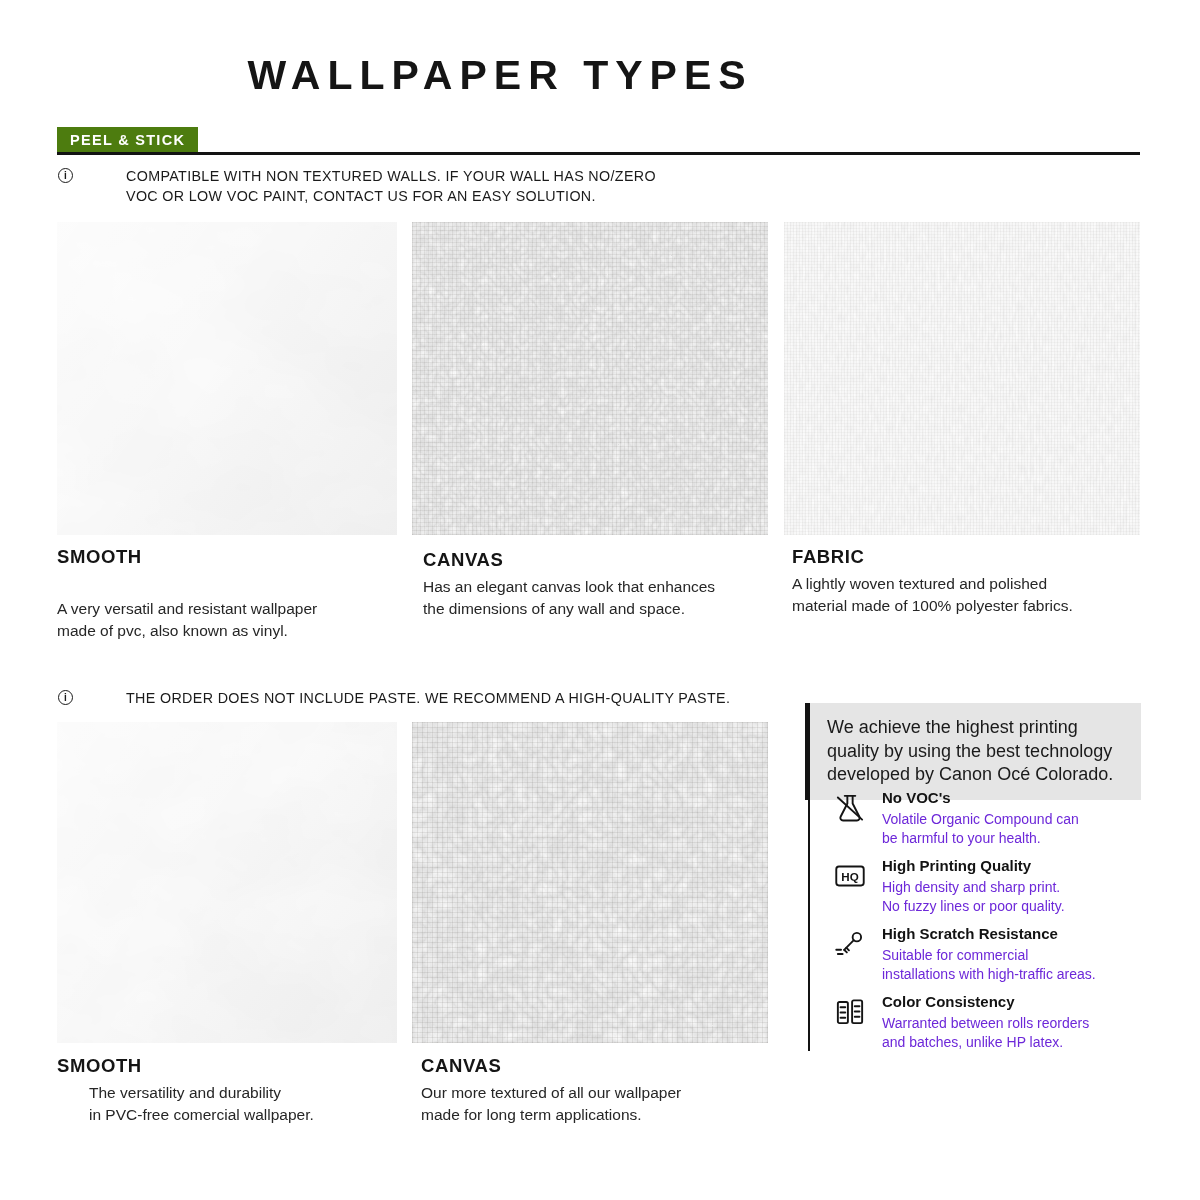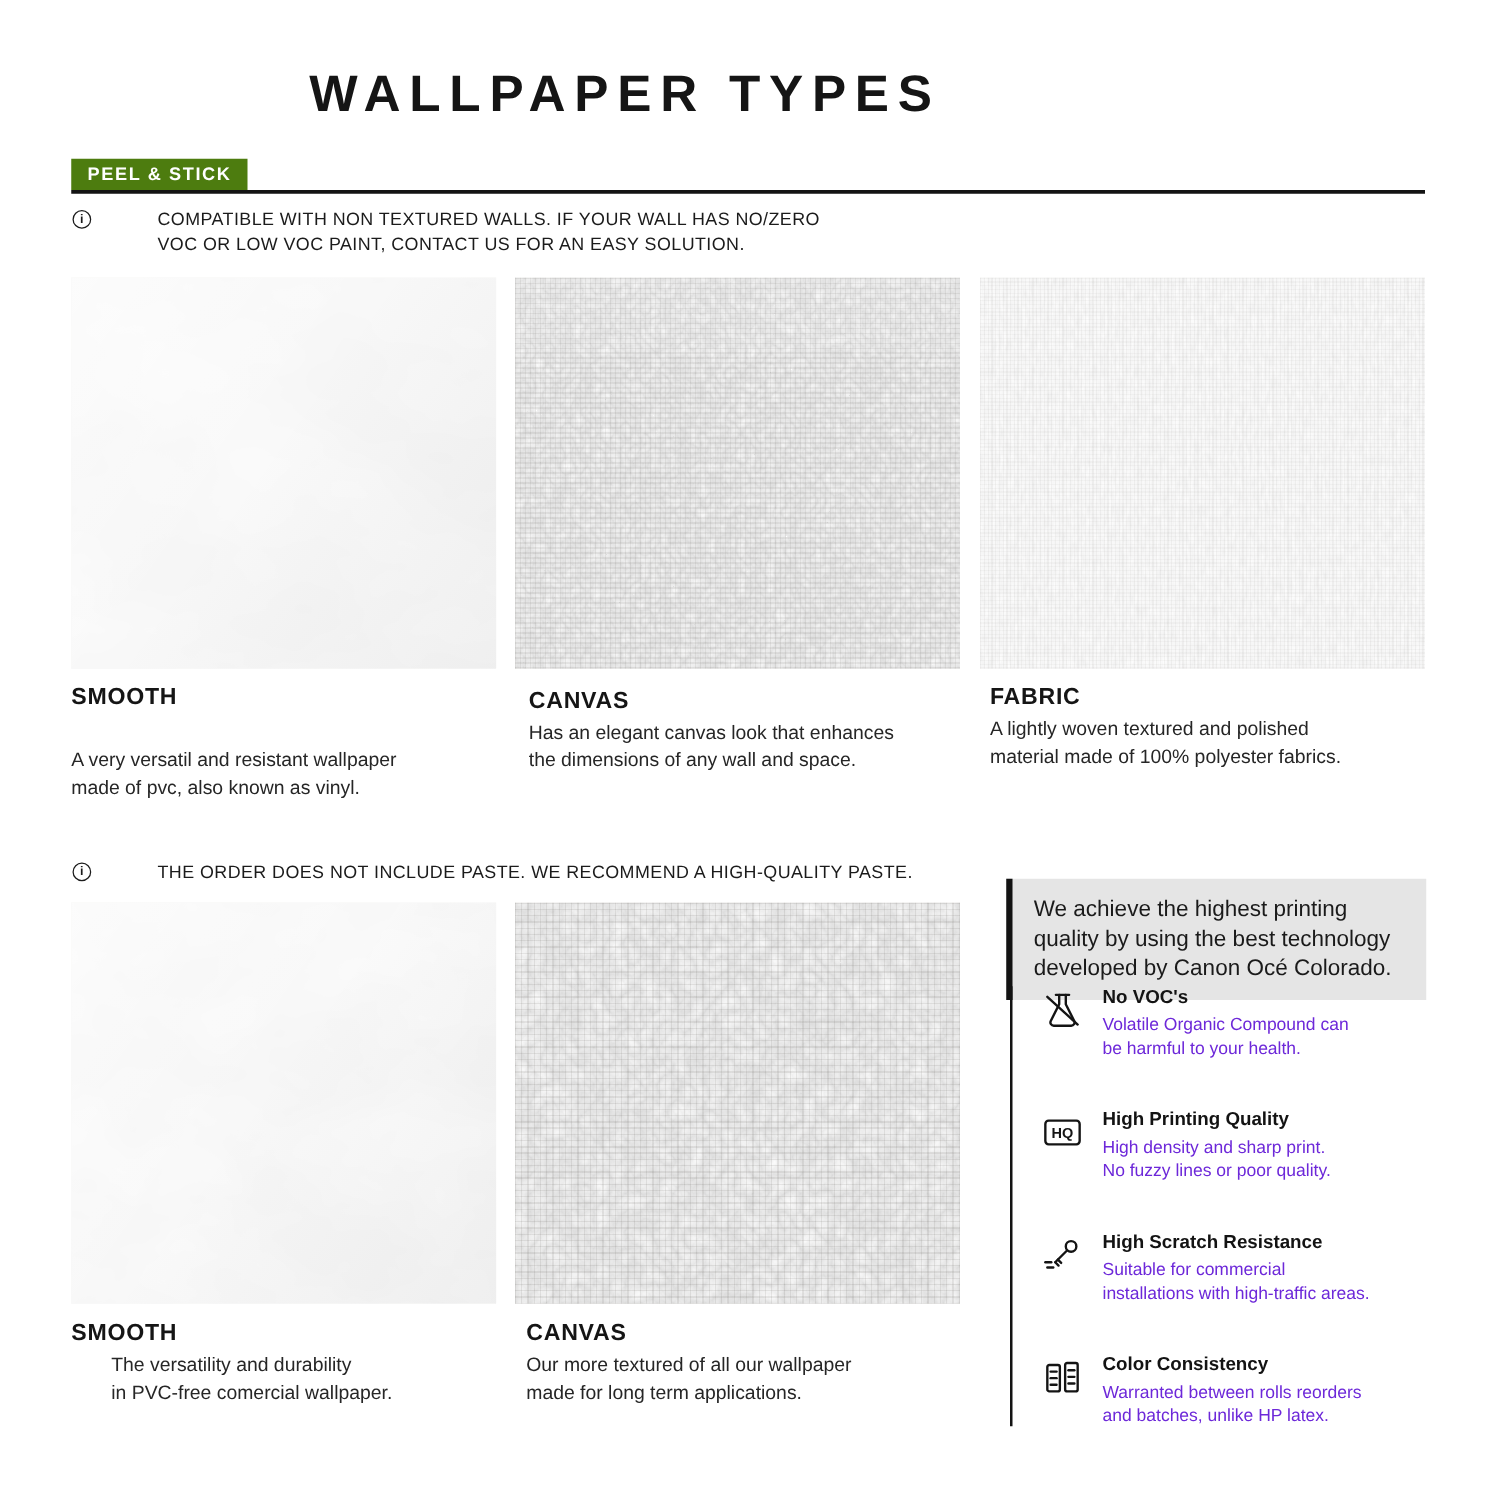--- a/index.html
+++ b/index.html
@@ -72,21 +72,21 @@
     position:absolute; left:805px; top:671px; width:336px;
     background:#e5e5e5; border-left:5px solid #131313;
     padding:13px 16px 13px 17px;
     font-size:18px; line-height:23.5px; color:#1a1a1a;margin-top:32px;
   }
   .quote-box span { display:block; }
 
   .features {
     position:absolute; left:808px; top:789px; width:340px;
     border-left:2px solid #131313; padding-left:21px;
-    display:flex; flex-direction:column; gap:40px;
+    display:flex; flex-direction:column; gap:10px;
   }
   .feature { display:flex; gap:13px; }
   .f-icon { flex:0 0 38px; width:38px; height:38px; }
   .f-icon svg { width:38px; height:38px; display:block; }
   .f-title { font-size:15px; font-weight:700; color:#131313; margin-bottom:4px; }
   .f-desc span { display:block; font-size:14px; line-height:18.5px; color:#6d28d9; }
 </style>
 </head>
 <body>
 

